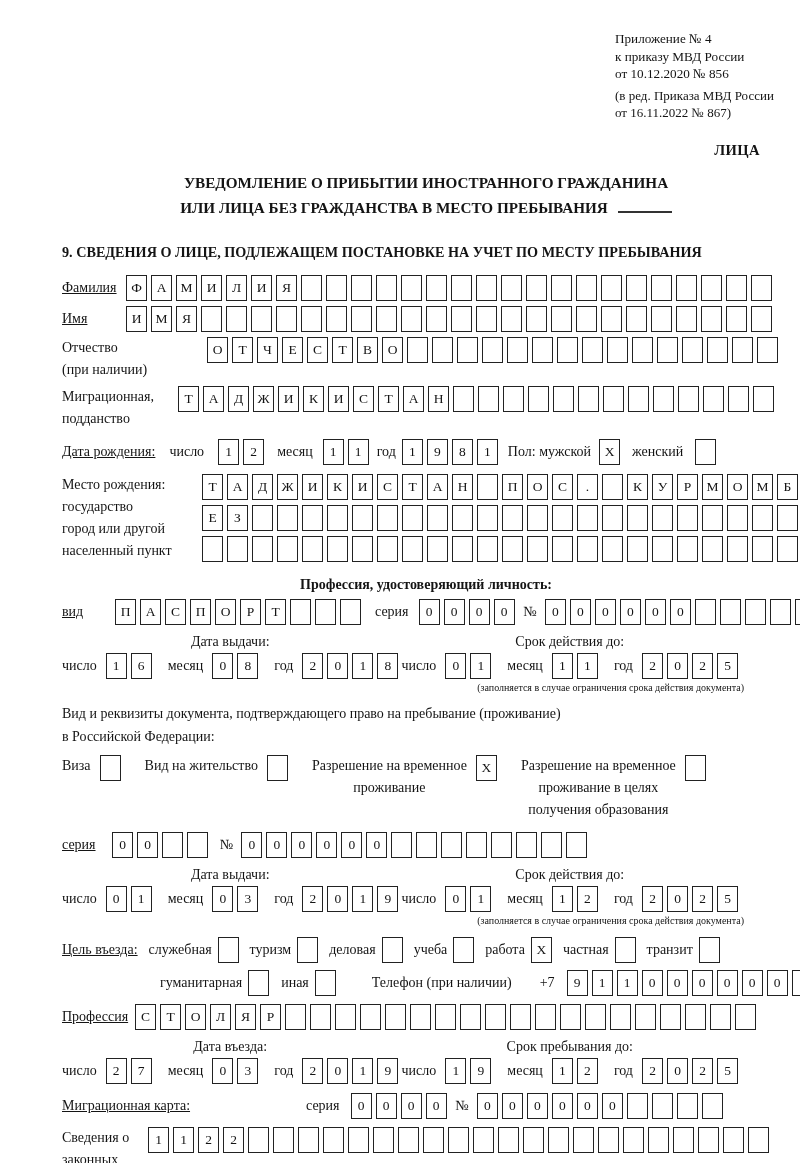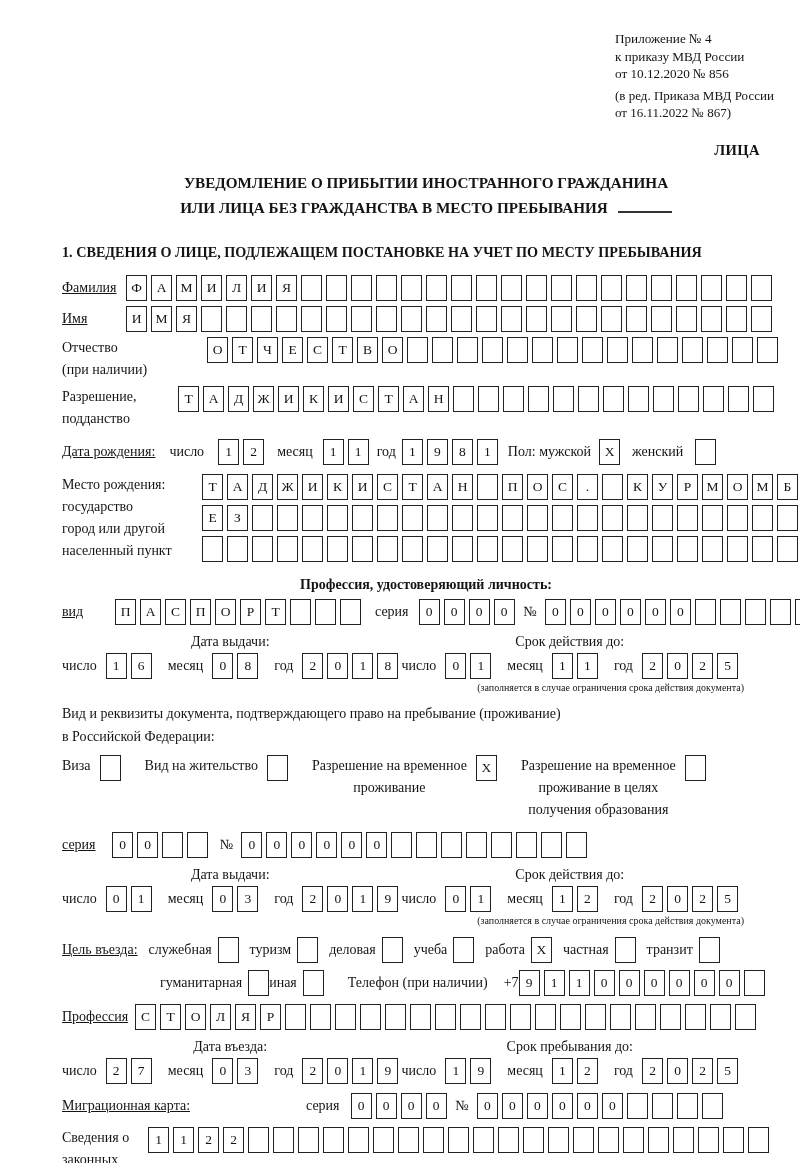--- a/index.html
+++ b/index.html
@@ -64,21 +64,21 @@
     <div class="small">от 16.11.2022 № 867)</div>
   </div>
 
   <div class="forma">ЛИЦА</div>
 
   <div class="title">
     <div>УВЕДОМЛЕНИЕ О ПРИБЫТИИ ИНОСТРАННОГО ГРАЖДАНИНА</div>
     <div><span>ИЛИ ЛИЦА БЕЗ ГРАЖДАНСТВА В МЕСТО ПРЕБЫВАНИЯ</span><span class="blank"></span></div>
   </div>
 
-  <div class="sec">1. СВЕДЕНИЯ О ЛИЦЕ, ПОДЛЕЖАЩЕМ ПОСТАНОВКЕ НА УЧЕТ ПО МЕСТУ ПРЕБЫВАНИЯ</div>
+  <div class="sec">9. СВЕДЕНИЯ О ЛИЦЕ, ПОДЛЕЖАЩЕМ ПОСТАНОВКЕ НА УЧЕТ ПО МЕСТУ ПРЕБЫВАНИЯ</div>
 
   <div class="frow" style="margin-top:14px;">
     <span class="lbl w64">Фамилия</span>
     <span class="cells">
         <span class="cell">Ф</span>
         <span class="cell">А</span>
         <span class="cell">М</span>
         <span class="cell">И</span>
         <span class="cell">Л</span>
         <span class="cell">И</span>
@@ -164,21 +164,21 @@
         <span class="cell"></span>
         <span class="cell"></span>
         <span class="cell"></span>
         <span class="cell"></span>
         <span class="cell"></span>
       </span>
   </div>
 
   <div class="frow top">
     <span class="lblblock w116">
-      <div>Разрешение,</div>
+      <div>Миграционная,</div>
       <div>подданство</div>
     </span>
     <span class="cells">
         <span class="cell">Т</span>
         <span class="cell">А</span>
         <span class="cell">Д</span>
         <span class="cell">Ж</span>
         <span class="cell">И</span>
         <span class="cell">К</span>
         <span class="cell">И</span>
@@ -564,21 +564,21 @@
         </span>
       </span>
     <span class="pair">
         <span>транзит</span>
         <span class="cells">
           <span class="cell"></span>
         </span>
       </span>
   </div>
 
-  <div class="frow" style="margin-top:7px; margin-left:98px; gap:0;">
+  <div class="frow" style="margin-top:7px; margin-left:98px; gap:12px;">
     <span class="pair">
         <span>гуманитарная</span>
         <span class="cells">
           <span class="cell"></span>
         </span>
       </span>
     <span class="pair">
         <span>иная</span>
         <span class="cells">
           <span class="cell"></span>

